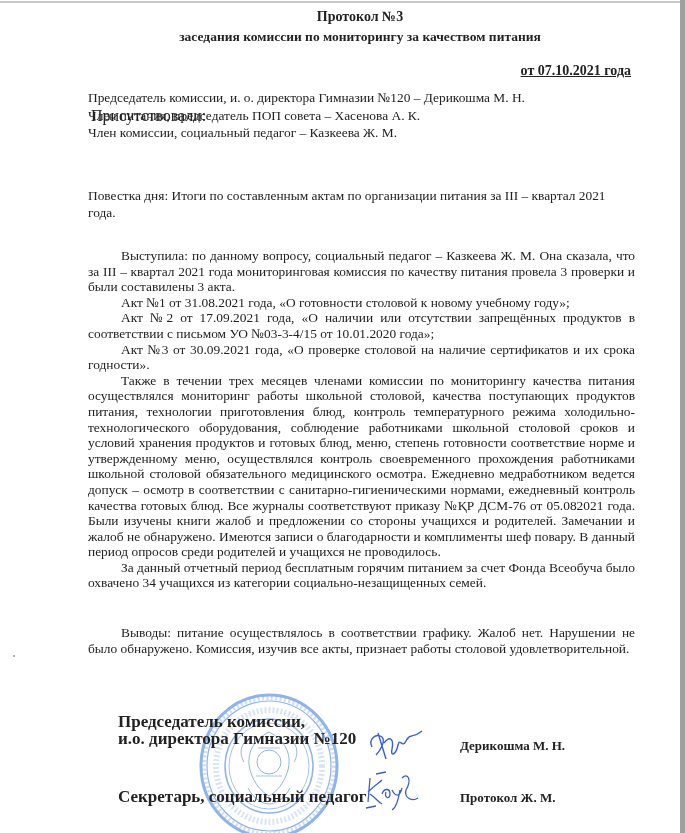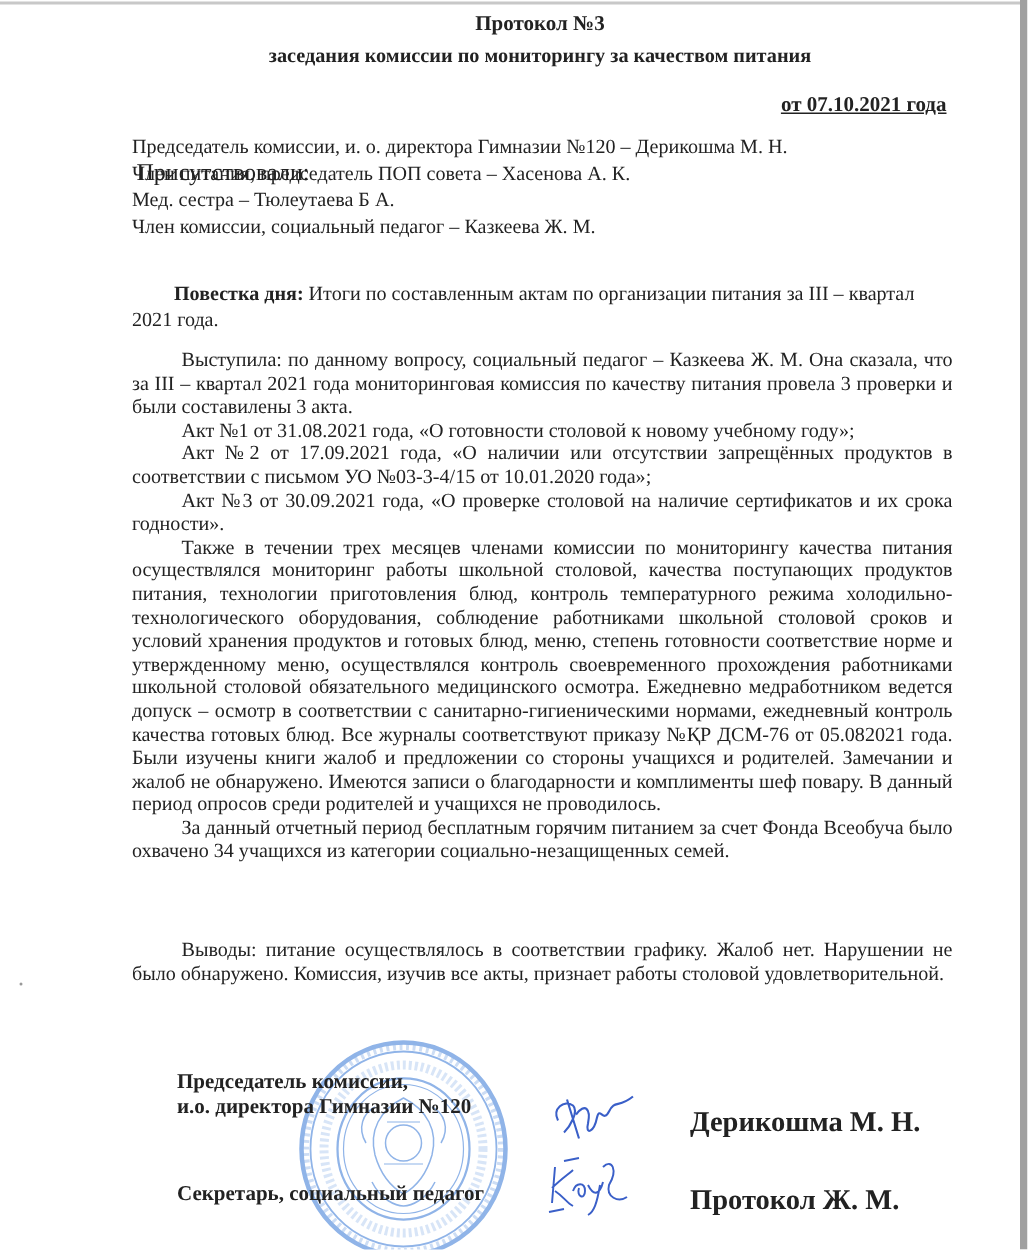--- a/index.html
+++ b/index.html
@@ -70,42 +70,42 @@
     font-weight: normal;
     font-size: 16px;
     margin-top: 34px;
   }
   .present-list {
     top: 89px;
     line-height: 17.6px;
   }
   .present-list div { white-space: nowrap; }
   .agenda { top: 187px; line-height: 17px; }
-  .agenda b { font-weight: bold; margin-left: 28px; }
+  .agenda b { font-weight: normal; }
   p {
     margin: 0;
     text-align: justify;
   }
   .indent { text-indent: 33px; }
-  .speech { top: 232px; font-family: Liberation Serif, serif; }
+  .speech { top: 248px; font-family: Liberation Serif, serif; }
   .conclusions { top: 625px; }
   .conclusions b { font-weight: normal; }
 
   .sign-label {
     position: absolute;
     left: 118px;
     font-weight: bold;
-    font-size: 14px;
+    font-size: 17px;
     line-height: 17px;
   }
   .sign-name {
     position: absolute;
     left: 460px;
     font-weight: bold;
-    font-size: 19px;
+    font-size: 13px;
   }
   .stamp {
     position: absolute;
     left: 198px;
     top: 692px;
     width: 142px;
     height: 148px;
     opacity: 0.75;
   }
   .sig {
@@ -128,21 +128,20 @@
 <div class="page">
 
   <div class="title">Протокол №3</div>
   <div class="subtitle">заседания комиссии по мониторингу за качеством питания</div>
   <div class="date">от 07.10.2021 года</div>
 
   <div class="present-heading">Присутствовали:</div>
   <div class="body-text present-list">
     <div>Председатель комиссии, и. о. директора Гимназии №120 – Дерикошма М. Н.</div>
     <div>Член питания, председатель ПОП совета – Хасенова А. К.</div>
-    <div>Мед. сестра – Тюлеутаева Б А.</div>
     <div>Член комиссии, социальный педагог – Казкеева Ж. М.</div>
   </div>
 
   <div class="body-text agenda">
     <p style="text-align:left;"><b>Повестка дня:</b><span> Итоги по составленным актам по организации питания за III – квартал 2021 года.</span></p>
   </div>
 
   <div class="body-text speech">
     <p class="indent">Выступила: по данному вопросу, социальный педагог – Казкеева Ж. М. Она сказала, что за III – квартал 2021 года мониторинговая комиссия по качеству питания провела 3 проверки и были составилены 3 акта.</p>
     <p class="indent">Акт №1 от 31.08.2021 года, «О готовности столовой к новому учебному году»;</p>

